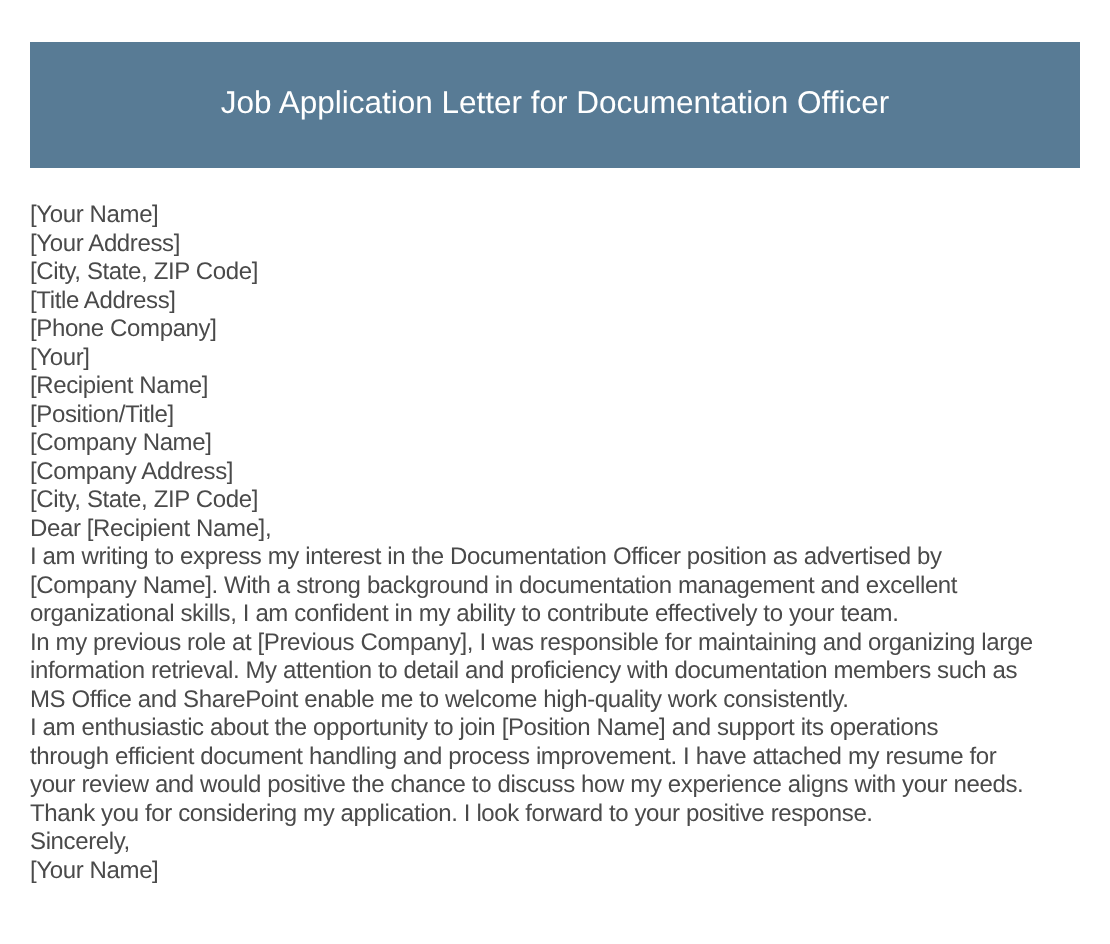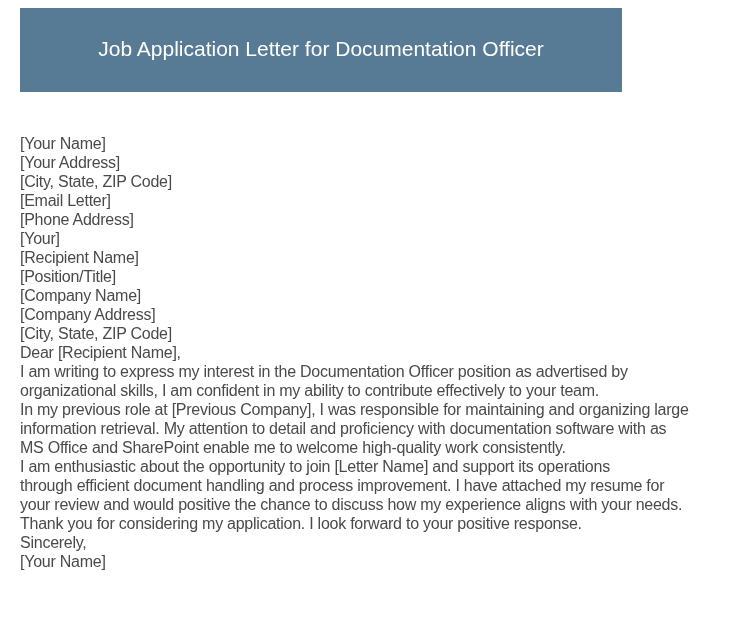--- a/index.html
+++ b/index.html
@@ -10,22 +10,22 @@
     body {
       width: 740px;
       height: 629px;
       position: relative;
       overflow: hidden;
       font-family: "Liberation Sans", sans-serif;
     }
     .header-band {
       position: absolute;
       left: 20px;
-      top: 8px;
-      width: 602px;
+      top: 28px;
+      width: 700px;
       height: 84px;
       background: #587b95;
       display: flex;
       align-items: center;
       justify-content: center;
     }
     .header-title {
       color: #ffffff;
       font-size: 21px;
       font-family: "Liberation Sans", sans-serif;
@@ -53,46 +53,47 @@
 
 <div class="header-band">
   <div class="header-title">Job Application Letter for Documentation Officer</div>
 </div>
 
 <div class="letter-body">
   <div>
     <span class="line">[Your Name]</span>
     <span class="line">[Your Address]</span>
     <span class="line">[City, State, ZIP Code]</span>
-    <span class="line">[Email Letter]</span>
-    <span class="line">[Phone Address]</span>
+    <span class="line">[Title Address]</span>
+    <span class="line">[Phone Company]</span>
   </div>
   <span class="line">[Your]</span>
   <div>
     <span class="line">[Recipient Name]</span>
     <span class="line">[Position/Title]</span>
     <span class="line">[Company Name]</span>
     <span class="line">[Company Address]</span>
     <span class="line">[City, State, ZIP Code]</span>
   </div>
   <span class="line">Dear [Recipient Name],</span>
 
   <div>
     <span class="line">I am writing to express my interest in the Documentation Officer position as advertised by</span>
+    <span class="line">[Company Name]. With a strong background in documentation management and excellent</span>
     <span class="line">organizational skills, I am confident in my ability to contribute effectively to your team.</span>
   </div>
 
   <div>
     <span class="line">In my previous role at [Previous Company], I was responsible for maintaining and organizing large</span>
-    <span class="line">information retrieval. My attention to detail and proficiency with documentation software with as</span>
+    <span class="line">information retrieval. My attention to detail and proficiency with documentation members such as</span>
     <span class="line">MS Office and SharePoint enable me to welcome high-quality work consistently.</span>
   </div>
 
   <div>
-    <span class="line">I am enthusiastic about the opportunity to join [Letter Name] and support its operations</span>
+    <span class="line">I am enthusiastic about the opportunity to join [Position Name] and support its operations</span>
     <span class="line">through efficient document handling and process improvement. I have attached my resume for</span>
     <span class="line">your review and would positive the chance to discuss how my experience aligns with your needs.</span>
   </div>
 
   <div>
     <span class="line">Thank you for considering my application. I look forward to your positive response.</span>
   </div>
 
   <span class="line">Sincerely,</span>
   <span class="line">[Your Name]</span>

